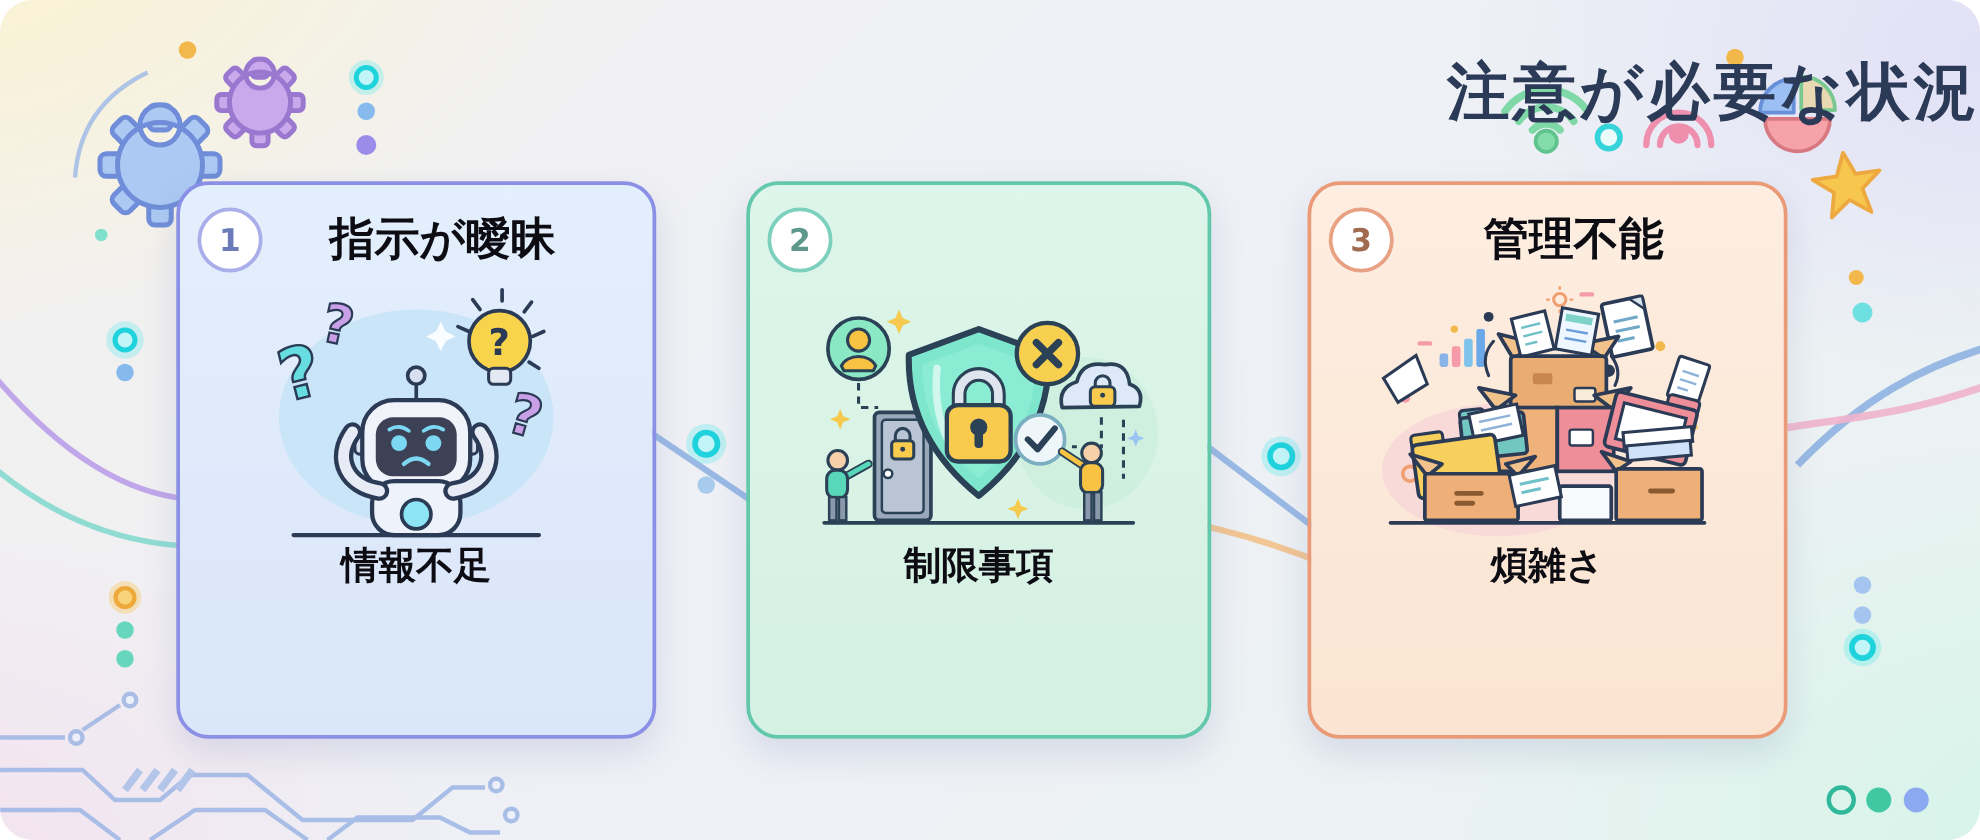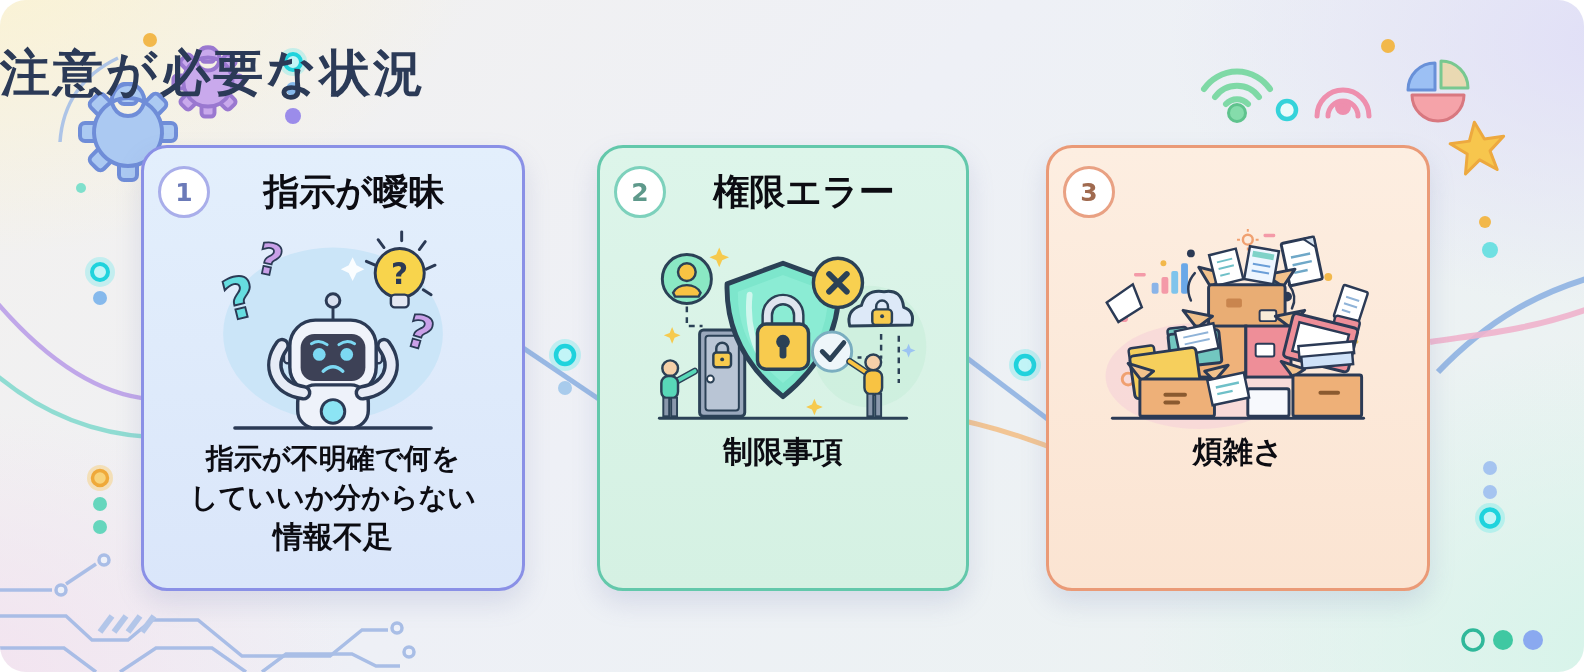--- a/index.html
+++ b/index.html
@@ -5,21 +5,21 @@
   html,body{margin:0;padding:0;background:#ffffff;font-family:"DejaVu Sans","Liberation Sans",sans-serif;}
   .canvas{position:relative;width:1584px;height:672px;overflow:hidden;border-radius:26px;
     background:
       radial-gradient(900px 520px at -4% -8%, rgba(252,243,206,0.95), rgba(252,243,206,0) 60%),
       radial-gradient(720px 430px at 102% 6%, rgba(224,222,247,0.95), rgba(224,222,247,0) 62%),
       radial-gradient(820px 520px at 104% 98%, rgba(213,244,233,0.98), rgba(213,244,233,0) 62%),
       radial-gradient(700px 460px at -4% 102%, rgba(243,225,239,0.95), rgba(243,225,239,0) 60%),
       linear-gradient(135deg,#f3f1ee 0%,#eef0f6 45%,#ebf3f1 100%);
   }
   .deco{position:absolute;inset:0;width:1584px;height:672px;pointer-events:none;}
-  .page-title{position:absolute;top:40px;left:0;right:0;text-align:left;margin:0;
+  .page-title{position:absolute;top:40px;left:0;right:0;text-align:right;margin:0;
     font-size:50px;font-weight:800;color:#2b3a57;letter-spacing:3px;}
   .card{position:absolute;top:145px;height:446px;box-sizing:border-box;border-radius:26px;
     border:3px solid;display:flex;flex-direction:column;align-items:center;
     padding:16px 12px 14px;box-shadow:0 12px 26px rgba(120,130,180,0.20);}
   .card1{left:141px;width:384px;background:linear-gradient(180deg,#e3effc,#dae6fa);border-color:#8a90e6;}
   .card2{left:597px;width:372px;background:linear-gradient(180deg,#ddf5ea,#d5f1e3);border-color:#63c8ab;}
   .card3{left:1046px;width:384px;background:linear-gradient(180deg,#fdeee1,#fbe4d2);border-color:#ea9a77;}
   .card-header{display:flex;align-items:center;width:100%;padding:2px 6px 0 10px;}
   .badge{width:46px;height:46px;border-radius:50%;background:#ffffff;border:3px solid;
     display:flex;align-items:center;justify-content:center;font-size:25px;font-weight:700;flex:0 0 auto;}
@@ -195,29 +195,26 @@
           <path d="M130,150 Q140,141 150,150" stroke="#7cd8f2" stroke-width="3.5" fill="none" stroke-linecap="round"></path>
           <rect x="104" y="164" width="72" height="44" rx="18" fill="#eef2fa" stroke="#2b3a55" stroke-width="3.5"></rect>
           <circle cx="140" cy="191" r="12" fill="#8ce4f4" stroke="#2b3a55" stroke-width="3"></circle>
           <path d="M110,172 C84,168 72,146 88,124" stroke="#2b3a55" stroke-width="16" fill="none" stroke-linecap="round"></path>
           <path d="M110,172 C84,168 72,146 88,124" stroke="#e6ebf6" stroke-width="9" fill="none" stroke-linecap="round"></path>
           <path d="M170,172 C196,168 208,146 192,124" stroke="#2b3a55" stroke-width="16" fill="none" stroke-linecap="round"></path>
           <path d="M170,172 C196,168 208,146 192,124" stroke="#e6ebf6" stroke-width="9" fill="none" stroke-linecap="round"></path>
         </g>
       </svg>
     </div>
-    <div class="desc">指示が不明確で何を
-していいか分からない</div>
     <div class="tag">情報不足</div>
   </div>
 
   <div class="card card2">
     <div class="card-header">
       <div class="badge">2</div>
-      <div class="card-title">権限エラー</div>
     </div>
     <div class="illus">
       <svg width="300" height="208" viewBox="0 0 280 212">
         <ellipse cx="228" cy="125" rx="58" ry="62" fill="#c6ecd9" opacity="0.55"></ellipse>
         <line x1="14" y1="198" x2="266" y2="198" stroke="#2b4156" stroke-width="3" stroke-linecap="round"></line>
         <g stroke="#2b4156" stroke-width="2.5" stroke-dasharray="6 5" fill="none">
           <path d="M42,84 V104 H58"></path>
           <path d="M240,112 V136 H216"></path>
           <path d="M258,114 V162"></path>
         </g>
@@ -283,20 +280,21 @@
           <path d="M268,122 l2,5 l5,2 l-5,2 l-2,5 l-2,-5 l-5,-2 l5,-2 Z" fill="#9cc4f2"></path>
         </g>
       </svg>
     </div>
     <div class="tag">制限事項</div>
   </div>
 
   <div class="card card3">
     <div class="card-header">
       <div class="badge">3</div>
+      <div class="card-title">管理不能</div>
     </div>
     <div class="illus">
       <svg width="300" height="208" viewBox="0 0 280 212">
         <ellipse cx="100" cy="155" rx="95" ry="54" fill="#f7d5d8" opacity="0.75"></ellipse>
         <line x1="12" y1="198" x2="268" y2="198" stroke="#2b3a55" stroke-width="3" stroke-linecap="round"></line>
         <g>
           <rect x="52" y="60" width="7" height="11" rx="2" fill="#8ab4e8"></rect>
           <rect x="62" y="54" width="7" height="17" rx="2" fill="#f49aa8"></rect>
           <rect x="72" y="48" width="7" height="23" rx="2" fill="#7fc4ec"></rect>
           <rect x="82" y="40" width="7" height="31" rx="2" fill="#6aa8e8"></rect>

